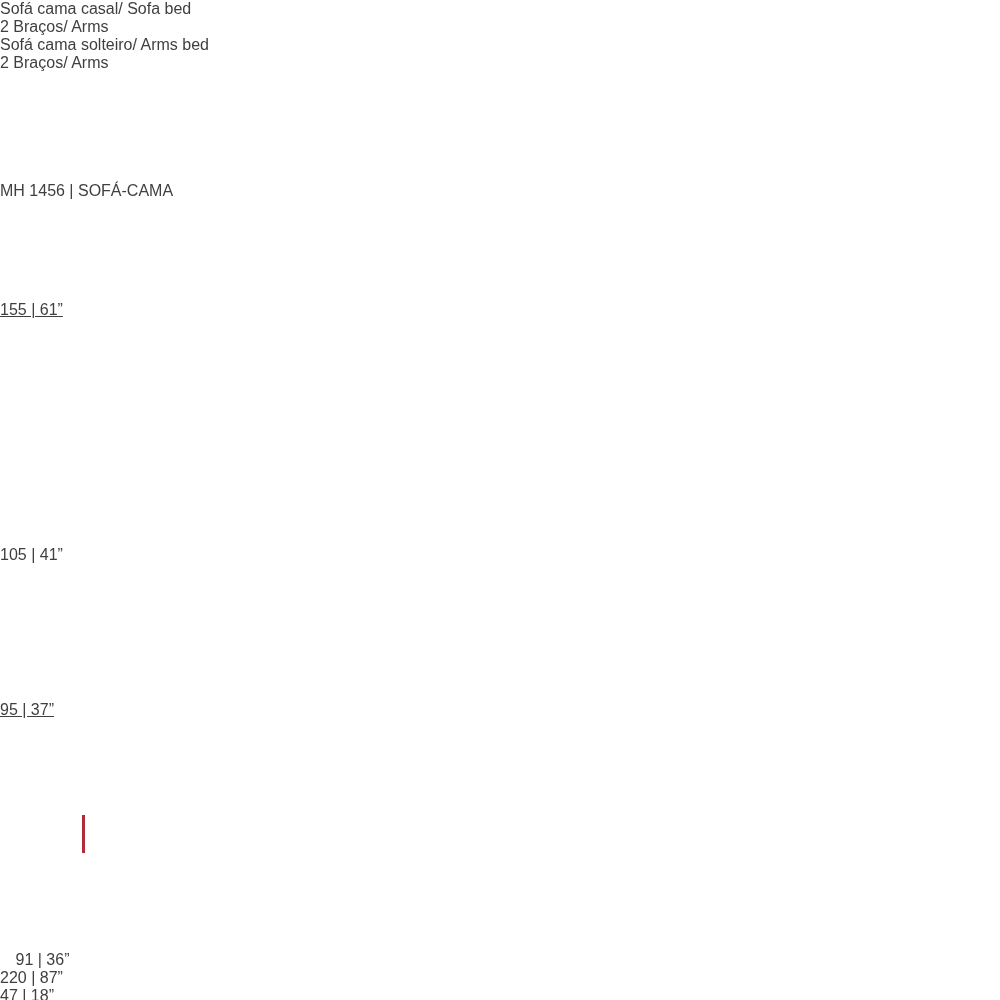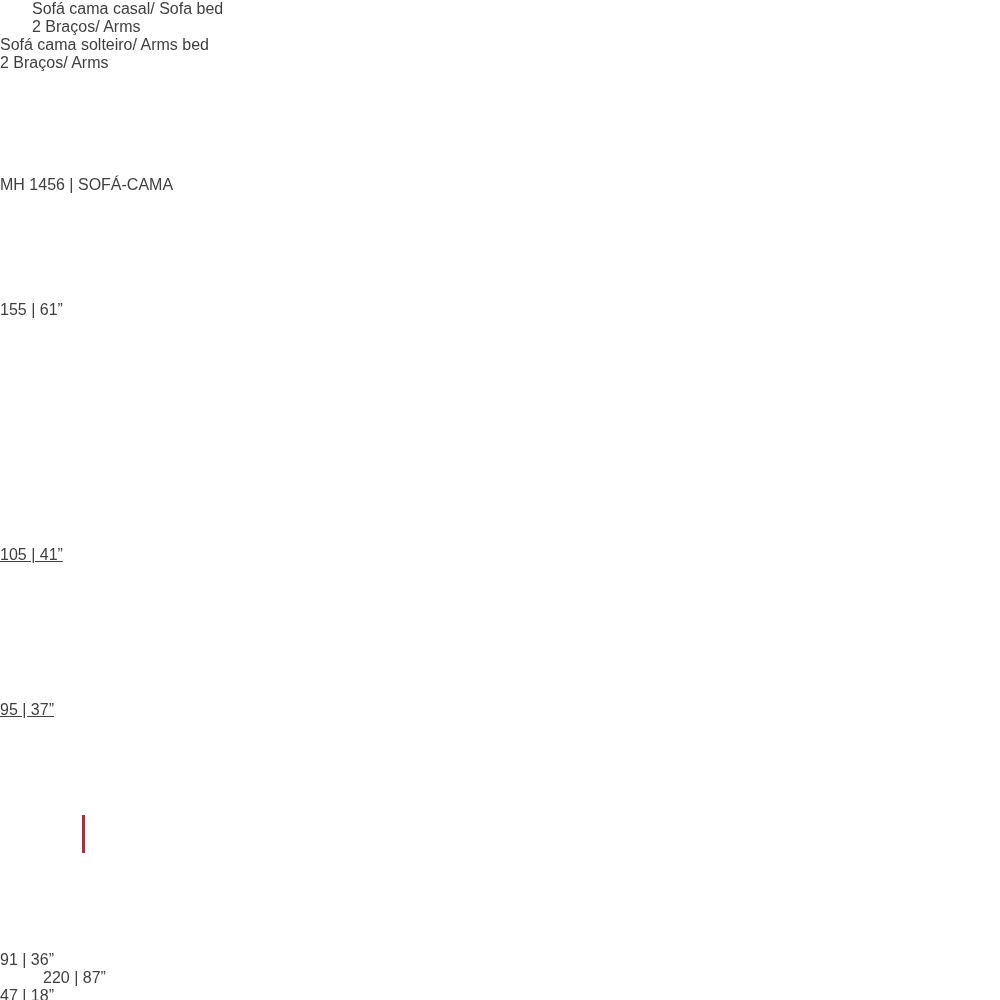--- a/index.html
+++ b/index.html
@@ -2,21 +2,21 @@
 <html><head>
 <meta charset="utf-8">
 <style>
   html,body{margin:0;padding:0;}
   body{
     width:1000px;height:1000px;position:relative;background:#ffffff;
     font-family:"Liberation Sans", sans-serif;color:#3f3f3f;overflow:hidden;
   }
   
   .header-bar{
-    position:absolute;left:0;top:176px;width:888px;height:58px;
+    position:absolute;left:0;top:182px;width:888px;height:58px;
     background:linear-gradient(to right,#38３;}
   .header-bar{
     background:linear-gradient(to right,#383234 0%,#4a4446 12%,#6e696b 35%,#9d9a9c 60%,#c6c4c6 80%,#dddcde 100%);
   }
   .header-title{
     position:absolute;left:28px;top:0;height:58px;line-height:58px;
     font-size:27px;color:#d9d8da;letter-spacing:.5px;
     transform:scaleX(.9);transform-origin:left center;white-space:nowrap;
   }
   .footer-bar{
@@ -41,59 +41,59 @@
 </style>
 </head>
 <body>
 
 <div class="header-bar">
   <div class="header-title">MH 1456 | SOFÁ-CAMA</div>
 </div>
 
 <div class="content-band"></div>
 
-<div class="diagram-caption" style="left:50px;top:287px;padding-left:32px;">
+<div class="diagram-caption" style="left:50px;top:287px;">
   <span>Sofá cama casal/  Sofa bed</span><br>
   <span>2 Braços/ Arms</span>
 </div>
 <div class="diagram-caption" style="left:300px;top:287px;">
   <span>Sofá cama solteiro/  Arms bed</span><br>
   <span>2 Braços/ Arms</span>
 </div>
 
 <div>
   <div class="rect" style="left:27px;top:371px;width:27px;height:64px;"></div>
   <div class="rect" style="left:210px;top:371px;width:24px;height:64px;"></div>
   <div class="rect" style="left:52px;top:337px;width:160px;height:98px;"></div>
   <div class="hline" style="left:52px;top:381px;width:160px;"></div>
   <div class="red" style="left:27px;top:433px;width:207px;height:3px;"></div>
-  <div class="dim-label" style="left:60px;top:441px;width:140px;">155 | 61”</div>
+  <div class="dim-label" style="left:60px;top:441px;width:140px;text-decoration:underline;">155 | 61”</div>
 </div>
 
 <div>
   <div class="rect" style="left:278px;top:371px;width:25px;height:64px;"></div>
   <div class="rect" style="left:398px;top:371px;width:25px;height:64px;"></div>
   <div class="rect" style="left:301px;top:339px;width:99px;height:96px;"></div>
   <div class="hline" style="left:301px;top:395px;width:99px;"></div>
   <div class="red" style="left:278px;top:433px;width:146px;height:3px;"></div>
-  <div class="dim-label" style="left:280px;top:441px;width:140px;text-decoration:underline;">105 | 41”</div>
+  <div class="dim-label" style="left:280px;top:441px;width:140px;">105 | 41”</div>
 </div>
 
 <div>
   <div class="rect" style="left:503px;top:341px;width:34px;height:34px;"></div>
   <div class="rect" style="left:503px;top:373px;width:106px;height:62px;"></div>
   <div class="rect" style="left:607px;top:397px;width:16px;height:38px;"></div>
   <div class="red" style="left:503px;top:433px;width:120px;height:3px;"></div>
   <div class="dim-label" style="left:493px;top:441px;width:140px;text-decoration:underline;">95 | 37”</div>
 </div>
 
 <div>
   <div class="rect" style="left:710px;top:341px;width:34px;height:34px;"></div>
   <div class="rect" style="left:710px;top:373px;width:106px;height:62px;"></div>
   <div class="rect" style="left:814px;top:397px;width:82px;height:38px;border-left:none;border-bottom:none;border-right:3px solid #b12b38;"></div>
   <div class="red" style="left:709px;top:341px;width:3px;height:95px;"></div>
   <div class="red" style="left:709px;top:433px;width:188px;height:3px;"></div>
-  <div class="dim-label" style="left:617px;top:386px;width:85px;text-align:left;">91 | 36”</div>
-  <div class="dim-label" style="left:727px;top:441px;width:140px;margin-left:43px;">220 | 87”</div>
+  <div class="dim-label" style="left:617px;top:386px;width:85px;text-align:center;">91 | 36”</div>
+  <div class="dim-label" style="left:727px;top:441px;width:140px;">220 | 87”</div>
   <div class="dim-label" style="left:905px;top:408px;text-align:left;">47 | 18”</div>
 </div>
 
 <div class="footer-bar"></div>
 
 </body></html>

